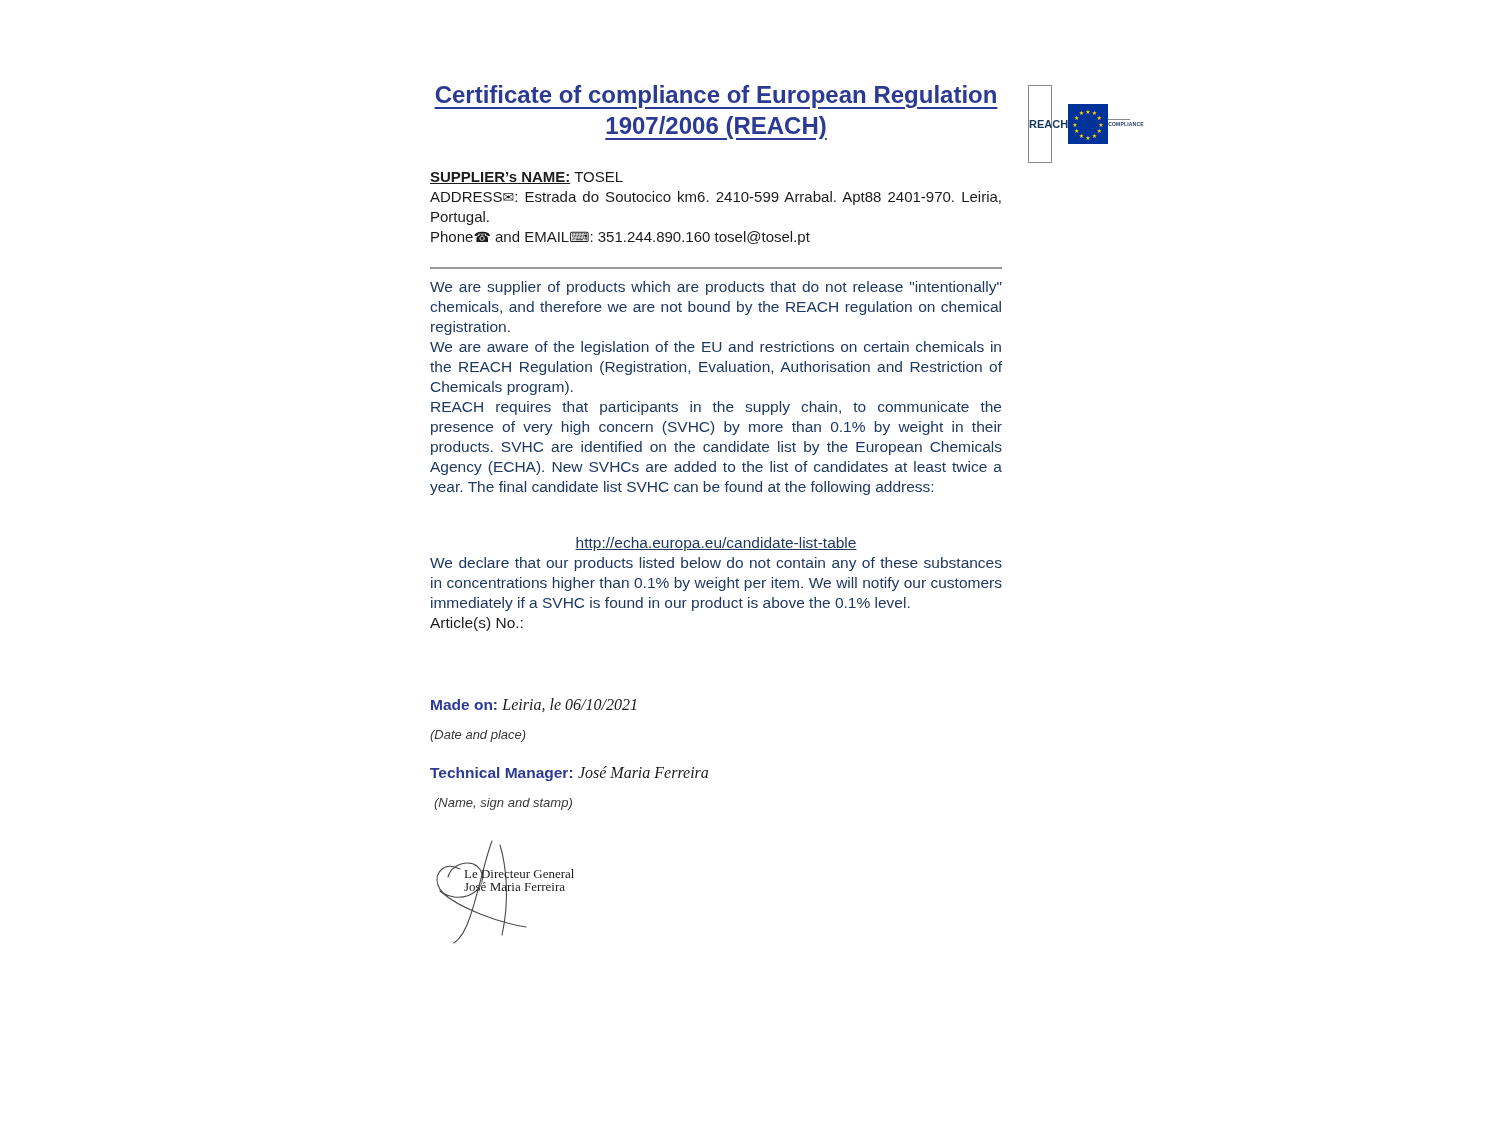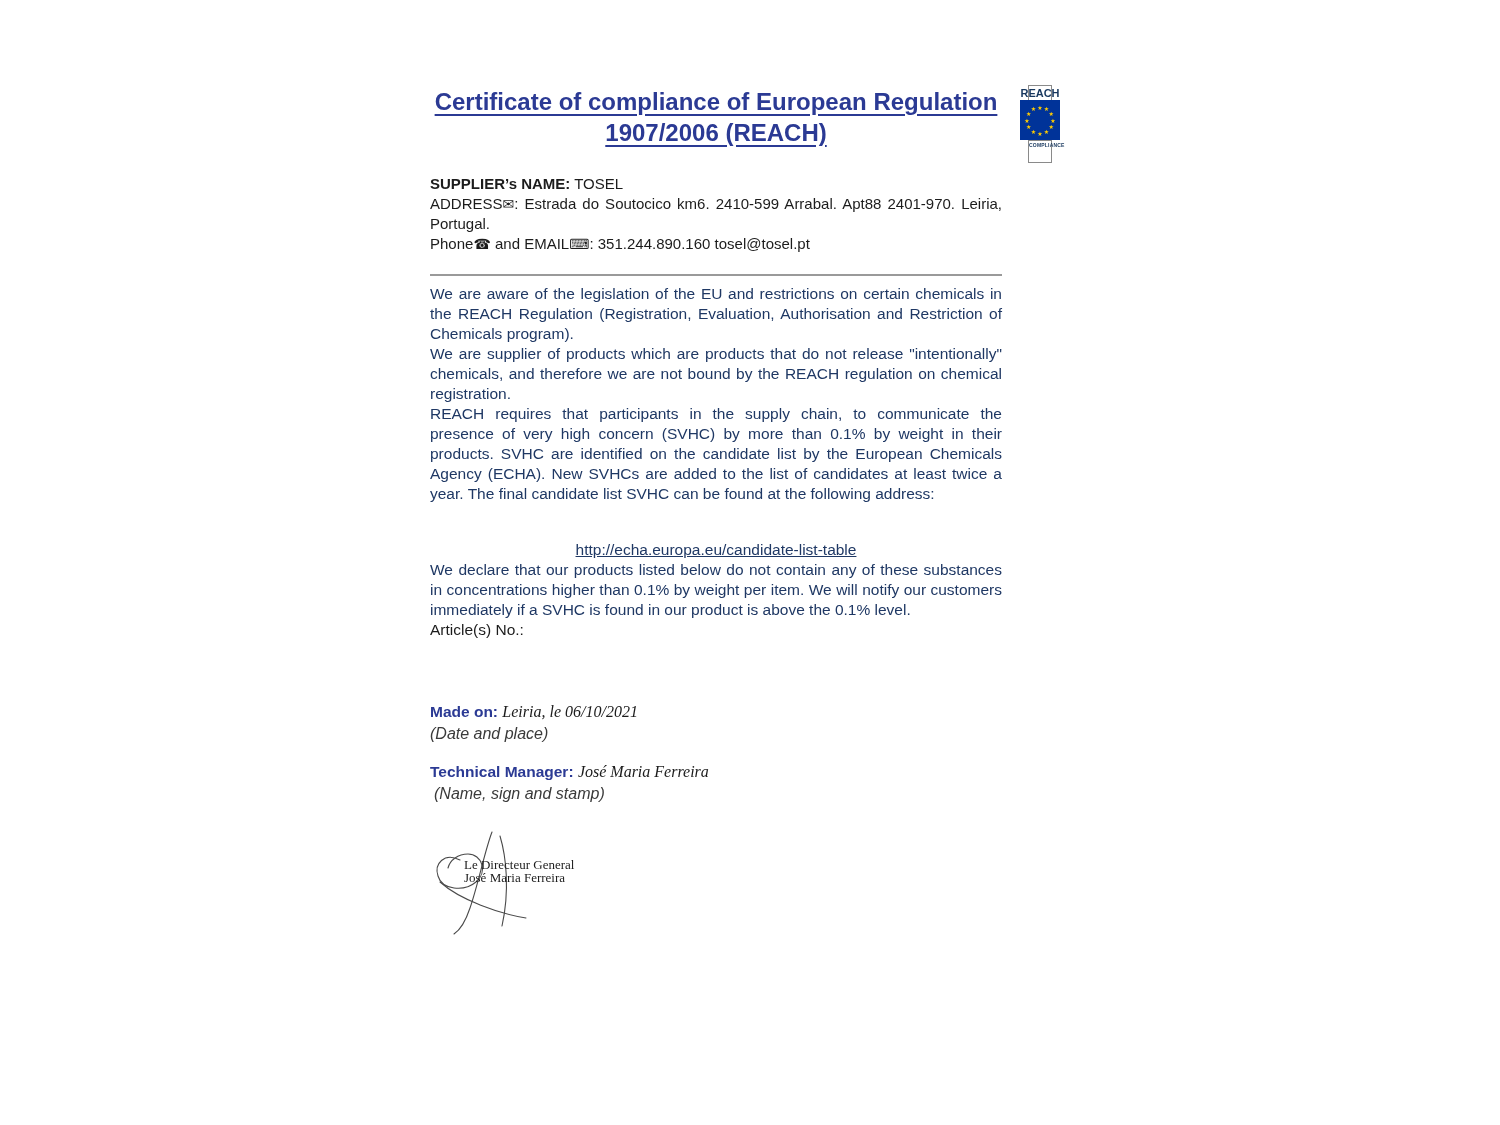--- a/index.html
+++ b/index.html
@@ -5,21 +5,21 @@
   html,body{margin:0;padding:0;background:#ffffff;}
   .page{
     position:relative;
     width:1500px;height:1125px;
     background:#ffffff;
     font-family:"Liberation Sans", sans-serif;
     overflow:hidden;
   }
   .doc{
     position:absolute;
-    left:430px;top:86px;
+    left:430px;top:79px;
     width:572px;
     color:#1f3864;
     font-size:15.5px;
     line-height:20px;
   }
   .title{
     text-align:center;
     font-size:24px;
     line-height:31px;
     font-weight:bold;
@@ -27,21 +27,21 @@
     margin:0 0 0 0;
   }
   .title .tline{text-decoration:underline;text-underline-offset:4px;}
   .supplier{
     margin-top:26px;
     color:#1c1c1c;
     font-size:15px;
     line-height:20px;
     text-align:justify;
   }
-  .supplier .lbl{font-weight:bold;}
+  .supplier .lbl{font-weight:bold;text-decoration:underline;}
   .supplier .icon{font-size:14px;}
   .rule{
     margin-top:20px;
     border:none;
     border-top:2px solid #9a9a9a;
     width:100%;
   }
   p.body{
     text-align:justify;
     margin:0;
@@ -58,24 +58,24 @@
   }
   .p4{margin-top:38px;}
   .article{
     margin-top:37px;
     color:#1c1c1c;
   }
   .madeon{margin-top:62px;}
   .fieldline .flbl{font-weight:bold;color:#2b3a94;}
   .fieldline .fval{font-style:italic;color:#1c1c1c;font-family:"Liberation Serif", serif;font-size:16px;}
   .caption{
-    font-size:16px;
+    font-size:13px;
     font-style:italic;
     color:#3a3a3a;
-    margin-top:2px;
+    margin-top:10px;
   }
   .techmgr{margin-top:18px;}
   .cap2{padding-left:4px;}
   .signature{
     position:relative;
     margin-top:26px;
     width:180px;height:110px;
   }
   .signature svg{position:absolute;left:0;top:0;}
   .sig-text{
@@ -89,21 +89,21 @@
   }
   
   .reach-logo{
     position:absolute;
     left:1028px;top:85px;
     width:24px;height:78px;
     border:1px solid #8a8a8a;
     background:#ffffff;
     box-sizing:border-box;
     display:flex;
-    flex-direction:column;
+    flex-direction:row;
     align-items:center;
   }
   .reach-logo .reach-word{
     font-weight:bold;
     font-size:11px;
     line-height:14px;
     color:#17375e;
     letter-spacing:0px;
   }
   .reach-logo .stars-box{
@@ -165,23 +165,23 @@
       <div>
         <span>ADDRESS</span><span class="icon">✉</span><span>: Estrada do Soutocico km6. 2410-599 Arrabal. Apt88 2401-970. Leiria, Portugal.</span>
       </div>
       <div>
         <span>Phone</span><span class="icon">☎</span><span> and EMAIL</span><span class="icon">⌨</span><span>: 351.244.890.160 tosel@tosel.pt</span>
       </div>
     </div>
 
     <hr class="rule">
 
+    <p class="body p2">We are supplier of products which are products that do not release "intentionally" chemicals, and therefore we are not bound by the REACH regulation on chemical registration.</p>
+
     <p class="body p1">We are aware of the legislation of the EU and restrictions on certain chemicals in the REACH Regulation (Registration, Evaluation, Authorisation and Restriction of Chemicals program).</p>
-
-    <p class="body p2">We are supplier of products which are products that do not release "intentionally" chemicals, and therefore we are not bound by the REACH regulation on chemical registration.</p>
 
     <p class="body p3">REACH requires that participants in the supply chain, to communicate the presence of very high concern (SVHC) by more than 0.1% by weight in their products. SVHC are identified on the candidate list by the European Chemicals Agency (ECHA). New SVHCs are added to the list of candidates at least twice a year. The final candidate list SVHC can be found at the following address:</p>
 
     <div class="linkline">
       <a href="#">http://echa.europa.eu/candidate-list-table</a>
     </div>
 
     <p class="body p4">We declare that our products listed below do not contain any of these substances in concentrations higher than 0.1% by weight per item. We will notify our customers immediately if a SVHC is found in our product is above the 0.1% level.</p>
 
     <p class="body article">Article(s) No.:</p>

